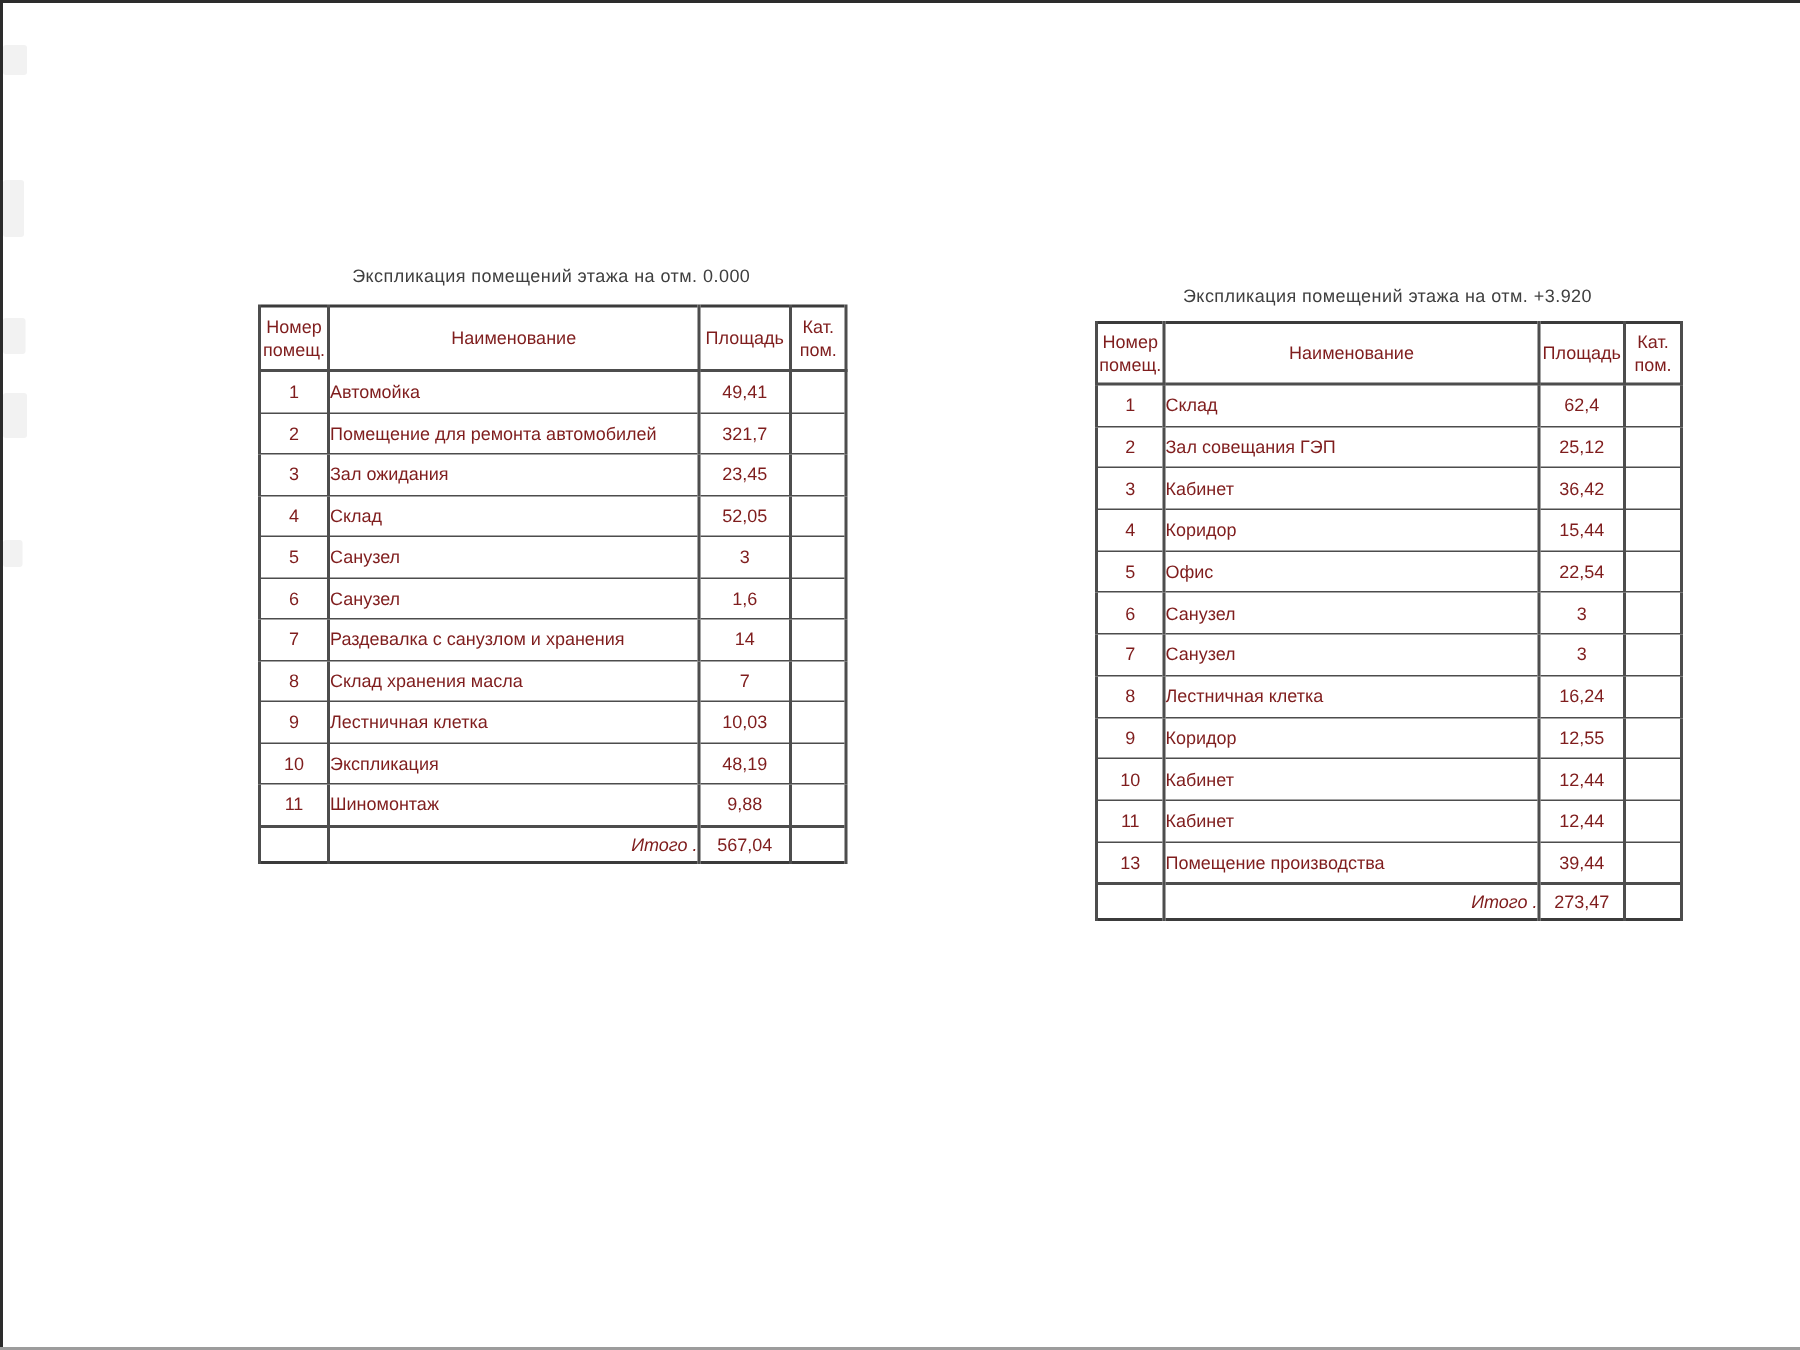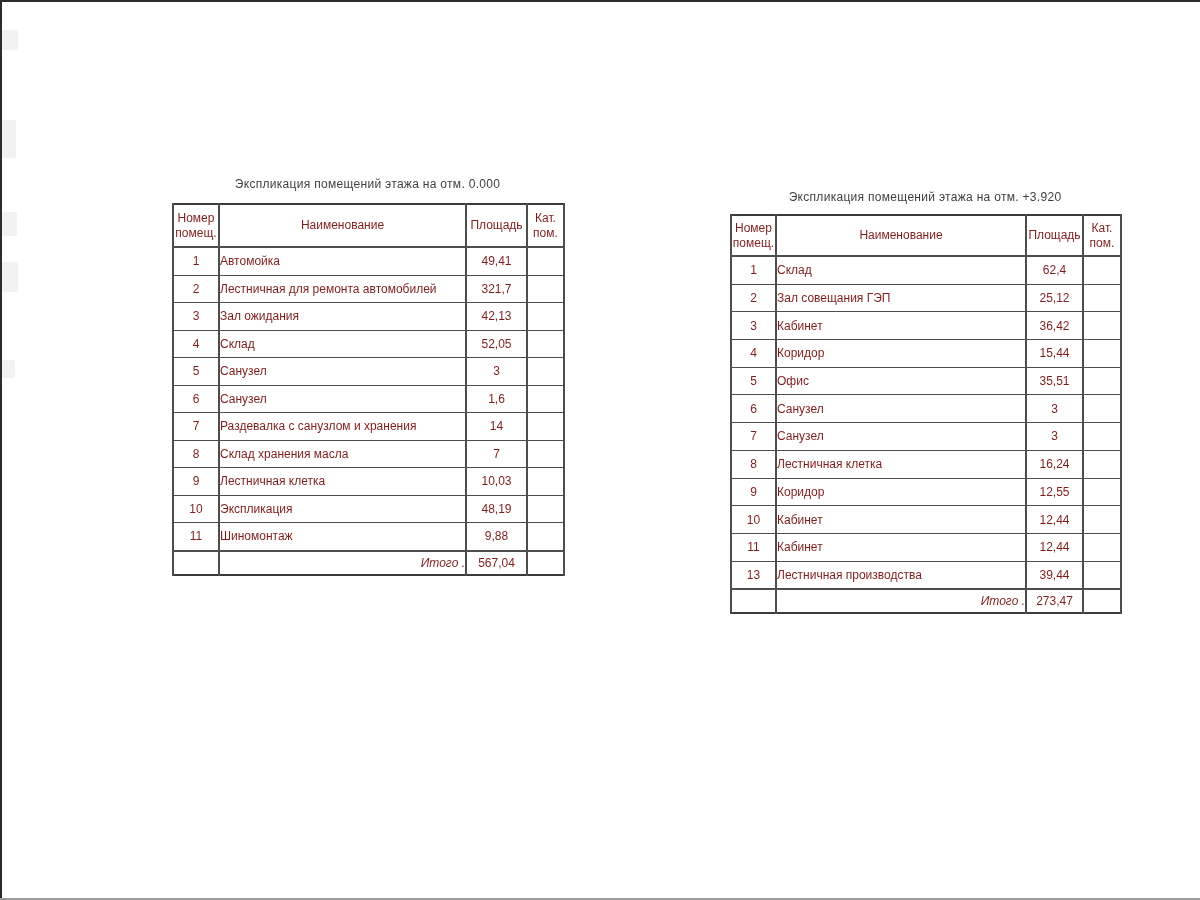--- a/index.html
+++ b/index.html
@@ -120,28 +120,28 @@
     </thead>
     <tbody>
         <tr>
           <td class="c-num">1</td>
           <td class="c-name">Автомойка</td>
           <td class="c-area">49,41</td>
           <td class="c-cat"></td>
         </tr>
         <tr>
           <td class="c-num">2</td>
-          <td class="c-name">Лестничная для ремонта автомобилей</td>
+          <td class="c-name">Помещение для ремонта автомобилей</td>
           <td class="c-area">321,7</td>
           <td class="c-cat"></td>
         </tr>
         <tr>
           <td class="c-num">3</td>
           <td class="c-name">Зал ожидания</td>
-          <td class="c-area">42,13</td>
+          <td class="c-area">23,45</td>
           <td class="c-cat"></td>
         </tr>
         <tr>
           <td class="c-num">4</td>
           <td class="c-name">Склад</td>
           <td class="c-area">52,05</td>
           <td class="c-cat"></td>
         </tr>
         <tr>
           <td class="c-num">5</td>
@@ -237,21 +237,21 @@
         </tr>
         <tr>
           <td class="c-num">4</td>
           <td class="c-name">Коридор</td>
           <td class="c-area">15,44</td>
           <td class="c-cat"></td>
         </tr>
         <tr>
           <td class="c-num">5</td>
           <td class="c-name">Офис</td>
-          <td class="c-area">35,51</td>
+          <td class="c-area">22,54</td>
           <td class="c-cat"></td>
         </tr>
         <tr>
           <td class="c-num">6</td>
           <td class="c-name">Санузел</td>
           <td class="c-area">3</td>
           <td class="c-cat"></td>
         </tr>
         <tr>
           <td class="c-num">7</td>
@@ -278,21 +278,21 @@
           <td class="c-cat"></td>
         </tr>
         <tr>
           <td class="c-num">11</td>
           <td class="c-name">Кабинет</td>
           <td class="c-area">12,44</td>
           <td class="c-cat"></td>
         </tr>
         <tr>
           <td class="c-num">13</td>
-          <td class="c-name">Лестничная производства</td>
+          <td class="c-name">Помещение производства</td>
           <td class="c-area">39,44</td>
           <td class="c-cat"></td>
         </tr>
       </tbody>
     <tfoot>
       <tr>
         <td class="c-num"></td>
         <td class="c-name total-label">Итого .</td>
         <td class="c-area">273,47</td>
         <td class="c-cat"></td>

